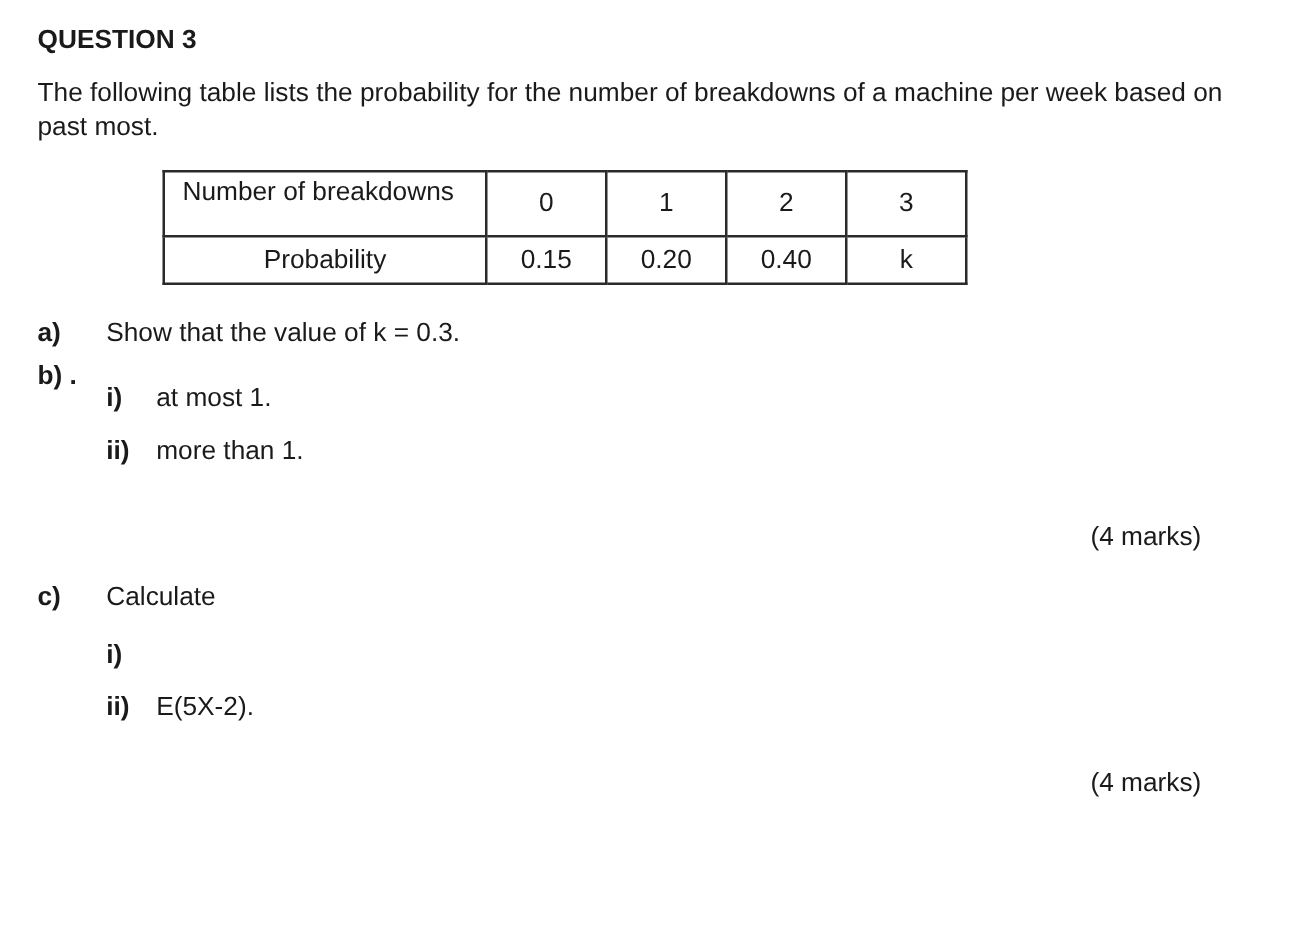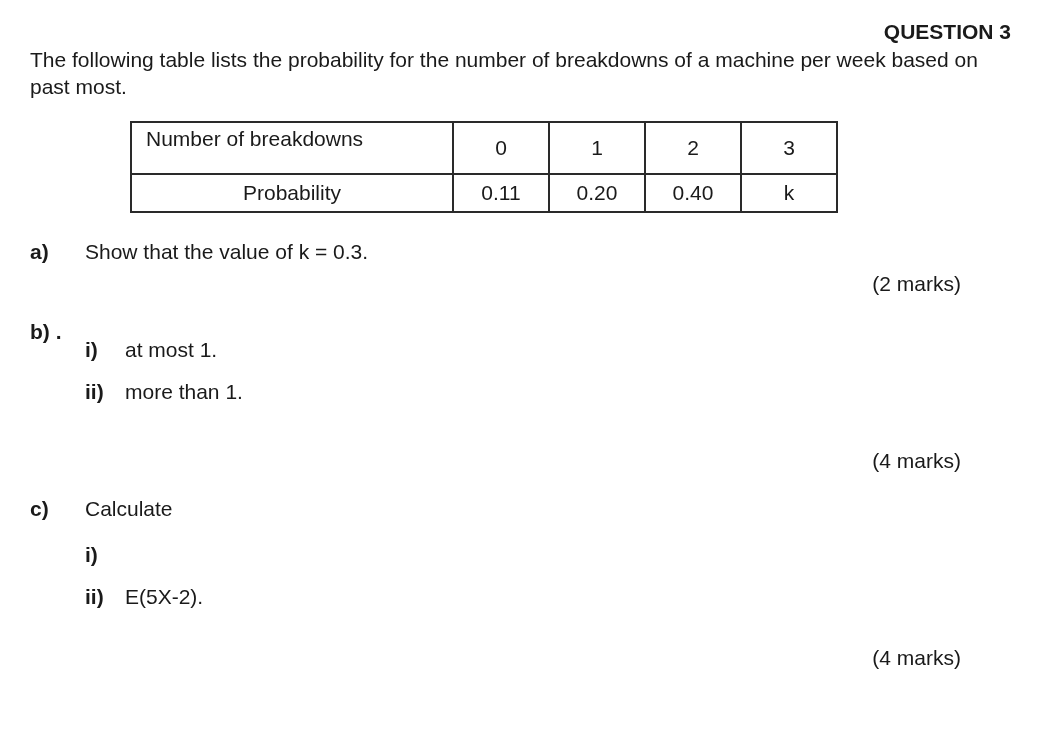--- a/index.html
+++ b/index.html
@@ -10,43 +10,42 @@
     body {
       font-family: Arial, Helvetica, sans-serif;
       font-size: 21px;
       color: #1a1a1a;
       background: #ffffff;
       padding: 20px 30px;
       width: 1041px;
     }
     .question-title {
       font-weight: bold;
-      margin-bottom: 2px;
-      text-align: right;
+      margin-bottom: 17px;
     }
     .intro-text {
       margin-bottom: 20px;
       line-height: 1.3;
     }
     .table-wrap {
       margin-left: 100px;
       margin-bottom: 25px;
     }
     table {
       border-collapse: collapse;
     }
     td, th {
       border: 2px solid #2a2a2a;
       padding: 6px 10px;
       text-align: center;
       vertical-align: middle;
       font-weight: normal;
     }
     .row-header {
-      width: 322px;
+      width: 258px;
       text-align: center;
     }
     .row-header.first {
       text-align: left;
       padding-left: 14px;
       padding-top: 4px;
       padding-bottom: 22px;
       vertical-align: top;
     }
     .num-cell {
@@ -109,36 +108,35 @@
     <tbody>
         <tr>
       <td class="row-header first">Number of breakdowns</td>
       <td class="num-cell">0</td>
       <td class="num-cell">1</td>
       <td class="num-cell">2</td>
       <td class="num-cell">3</td>
     </tr>
     <tr>
       <td class="row-header">Probability</td>
-      <td class="num-cell">0.11</td>
+      <td class="num-cell">0.15</td>
       <td class="num-cell">0.20</td>
       <td class="num-cell">0.40</td>
       <td class="num-cell">k</td>
     </tr>
   </tbody>
     </table>
 </div>
 
 <div class="parts">
 
   <div class="part">
     <div class="part-label">a)</div>
     <div class="part-body">Show that the value of k = 0.3.</div>
   </div>
-  <div class="marks-line">(2 marks)</div>
 
   <div class="part gap-b">
     <div class="part-label">b) .</div>
     <div class="part-body justify">
       <div class="subparts">
         <div class="subpart">
           <div class="subpart-label">i)</div>
           <div>at most 1.</div>
         </div>
         <div class="subpart">

